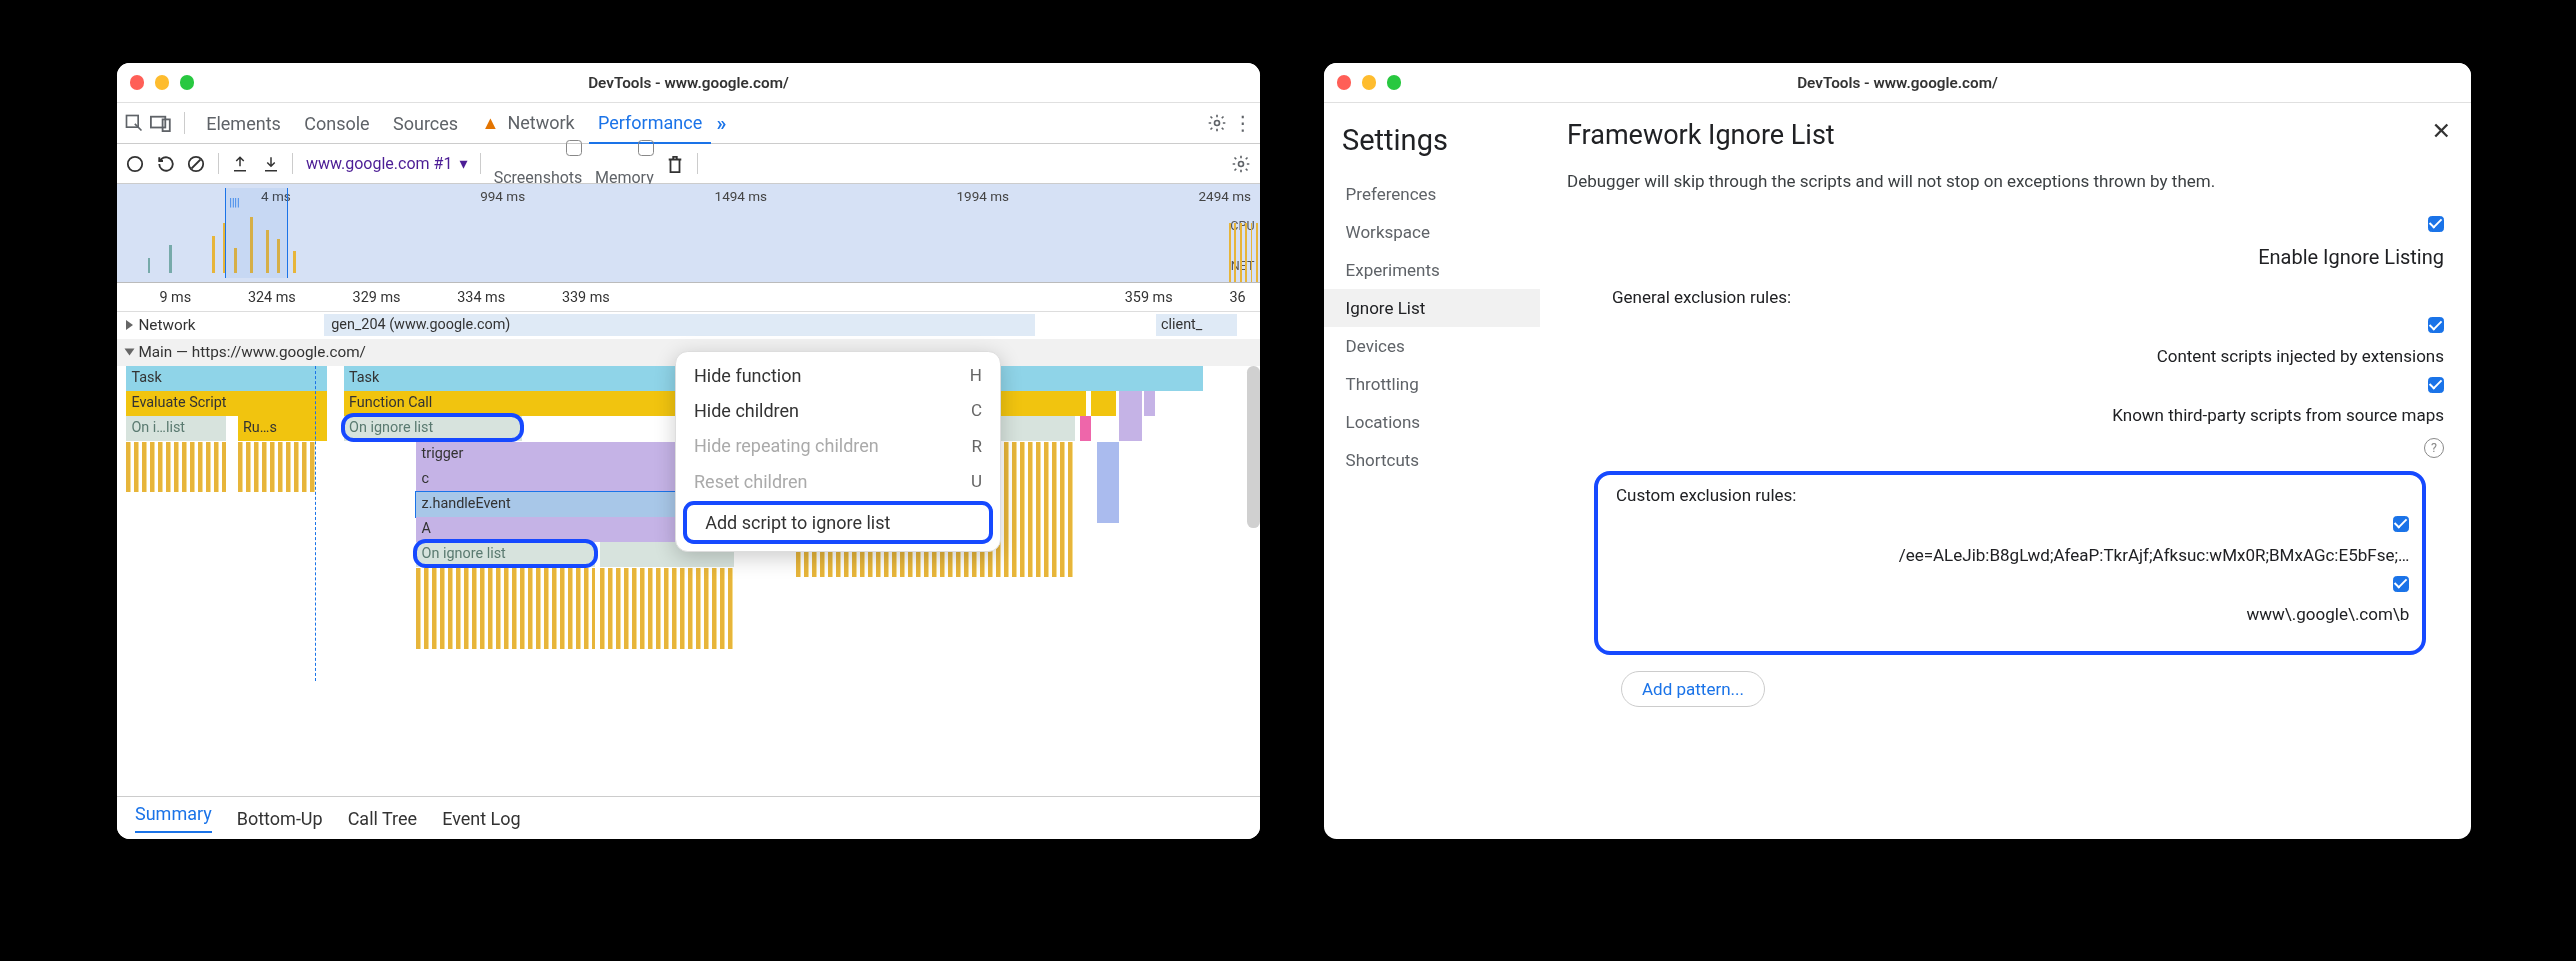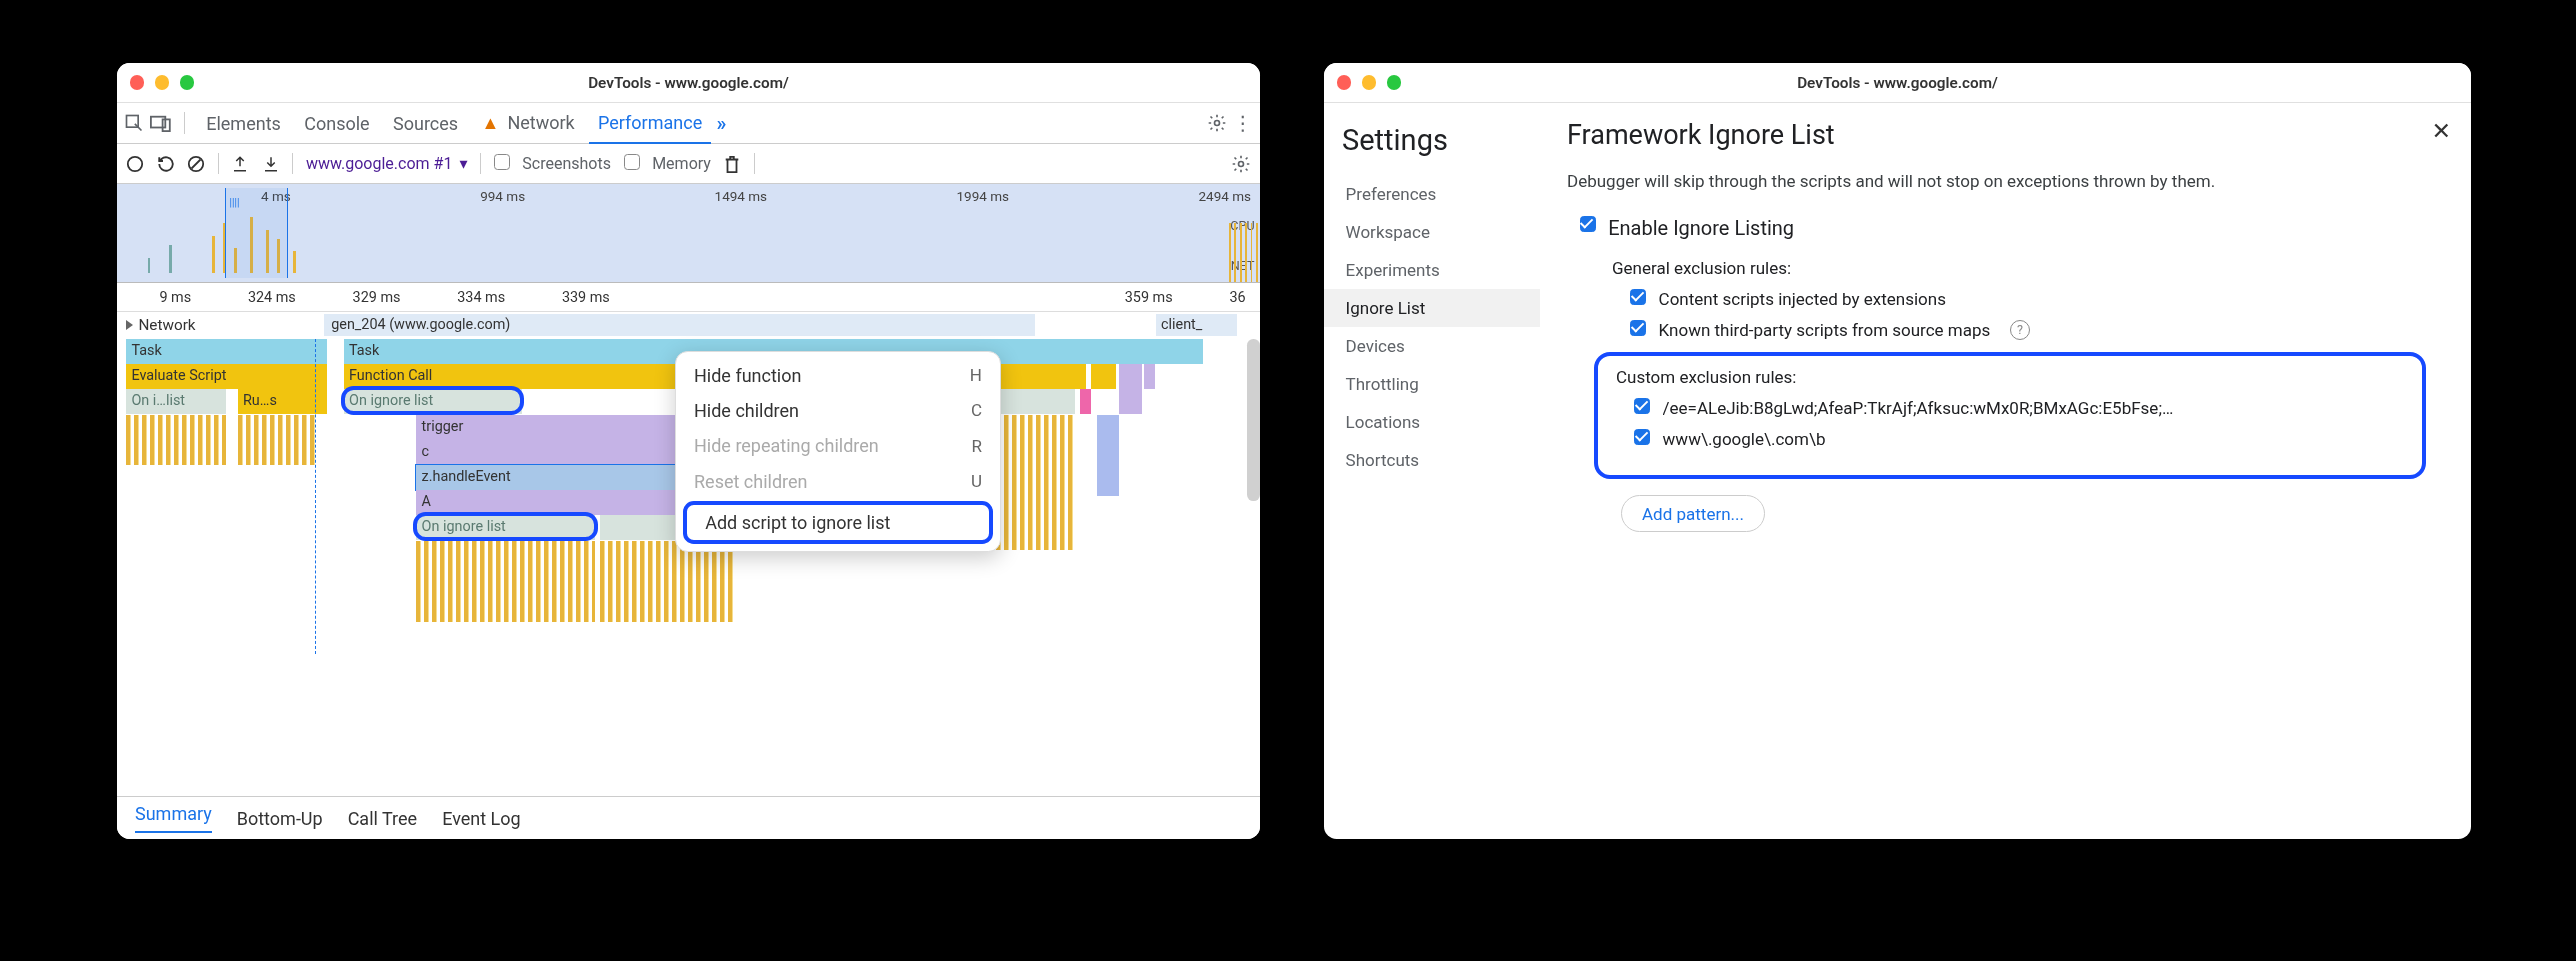--- a/index.html
+++ b/index.html
@@ -75,21 +75,21 @@
   #w2 { left:1324px; top:63px; width:1147px; height:776px; }
   .settings-body { display:flex; height:calc(100% - 40px); }
   .s-sidebar { width:216px; padding:16px 0; font-size:17px; color:#5f6368; }
   .s-sidebar h1 { font-size:29px; font-weight:400; color:#202124; margin:3.6px 18px 18px; }
   .s-item { padding:9px 21.6px; cursor:pointer; }
   .s-item.active { background:#f1f1f1; color:#202124; }
   .s-main { flex:1; padding:16px 27px; position:relative; font-size:17px; color:#202124; }
   .s-main h2 { font-size:27px; font-weight:400; margin:0 0 20px; }
   .s-main p { color:#3c4043; margin:0 0 25px; }
   .close-x { position:absolute; right:20px; top:14.4px; font-size:23.4px; color:#333; cursor:pointer; }
-  .check-row { display:flex; align-items:flex-start; gap:12.6px; margin:10.8px 0; }
+  .check-row { display:flex; align-items:flex-end; gap:12.6px; margin:10.8px 0;flex-direction:column; }
   .subhead { font-size:17px; color:#202124; margin:18px 0 9px 45px; }
   .indent { margin-left:63px; }
   .custom-box { border:4.5px solid var(--highlight); border-radius:16px; padding:10.8px 12.6px 16px; margin-top:12.6px; margin-left:27px; margin-right:18px; }
   .add-btn { display:inline-block; margin:16px 0 0 54px; padding:7.2px 20px; border:0.9px solid #ccc; border-radius:20px; color:var(--link); font-size:17px; cursor:pointer; background:#fff; }
   .help { width:20px;height:20px;border:1.8px solid #888;border-radius:50%;display:inline-flex;align-items:center;justify-content:center;font-size:12.6px;color:#888;margin-left:7.2px;}
 </style>
 </head>
 <body>
 
 <div class="window" id="w1">
@@ -232,20 +232,24 @@
     <span>36</span>
   </div>
 
   <div class="track-row" style="height:27px;background:#fff;padding-left:9px">
     <span class="tri"></span>
     <span>Network</span>
     <div style="position:absolute;left:207px;top:1.8px;bottom:1.8px;right:225px;background:#dfeaf6;font-size:14.4px;padding:2.7px 7.2px">gen_204 (www.google.com)</div>
     <div style="position:absolute;right:23.4px;top:1.8px;bottom:1.8px;width:81px;background:#dfeaf6;font-size:14.4px;padding:2.7px 5.4px">client_</div>
   </div>
 
+  <div class="track-row" style="height:27px;background:#f1f1f1;padding-left:9px">
+    <span class="tri down"></span>
+    <span>Main — https://www.google.com/</span>
+  </div>
 
   <div class="flame-area">
     <div class="scroll-track"></div>
 
     <div class="fl-row" style="top:0">
       <div class="blk task" style="left:0;width:18%">Task</div>
       <div class="blk task" style="left:19.5%;width:77%">Task</div>
     </div>
     <div class="fl-row" style="top:25px">
       <div class="blk script" style="left:0;width:18%">Evaluate Script</div>

